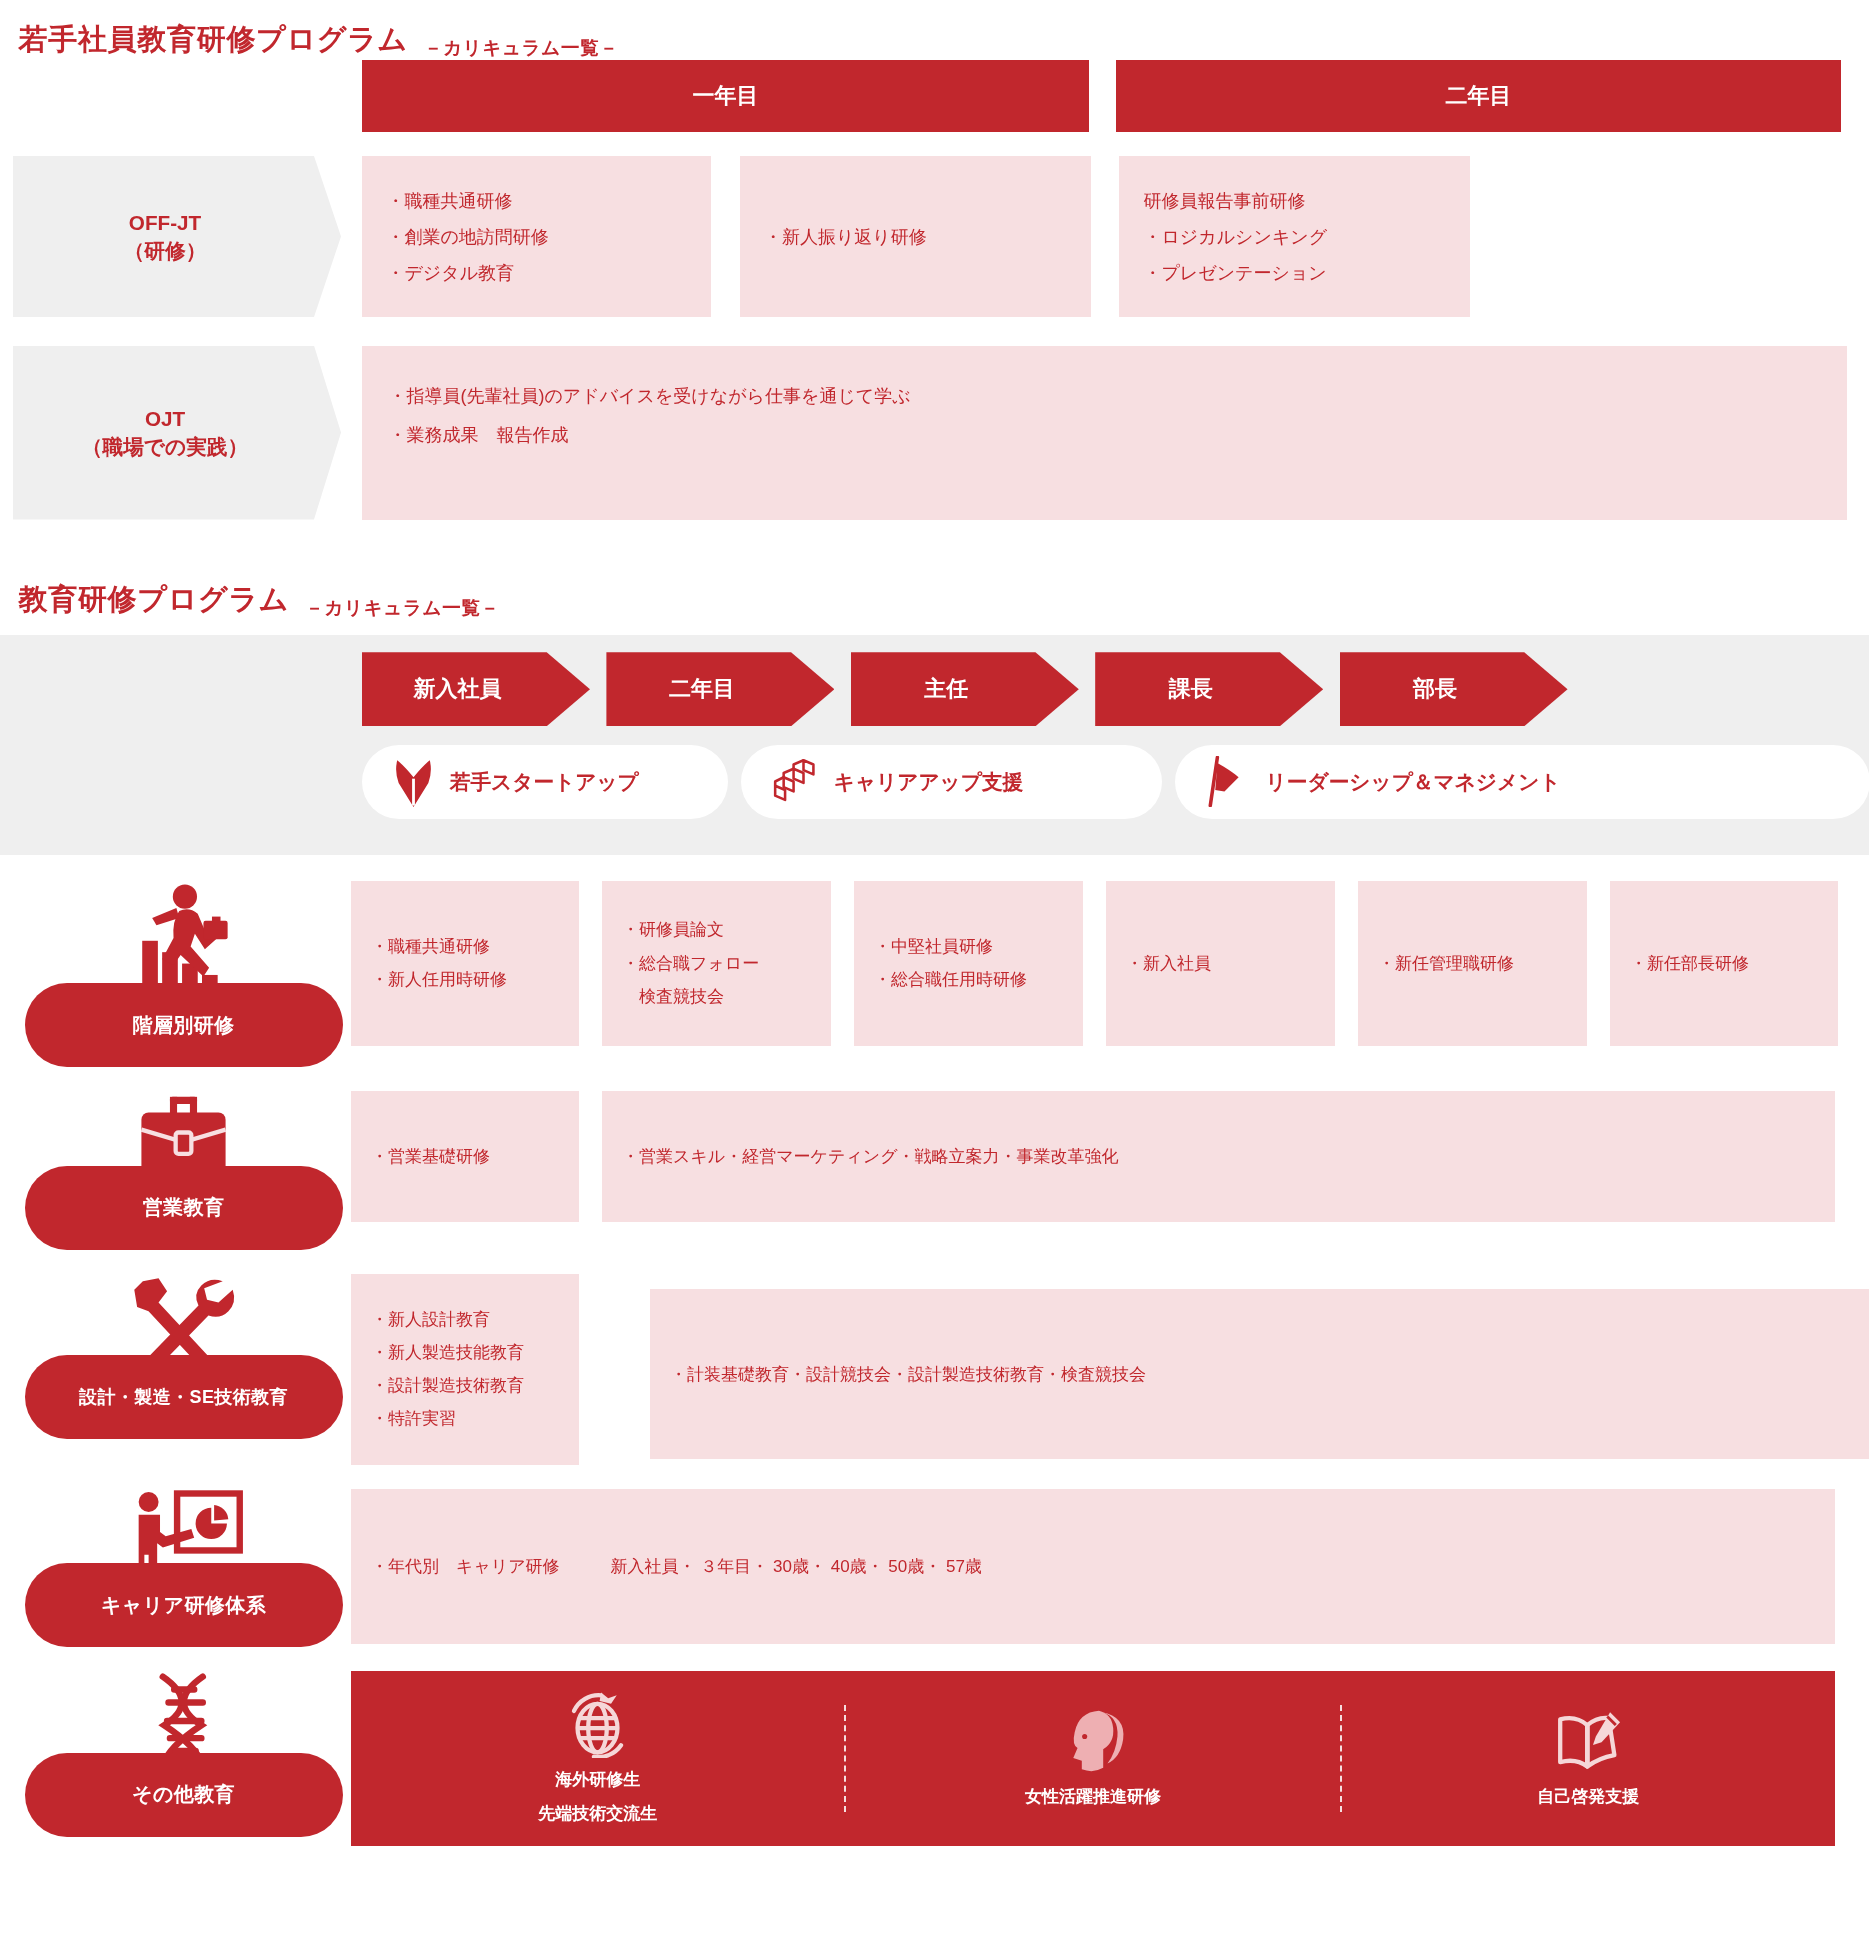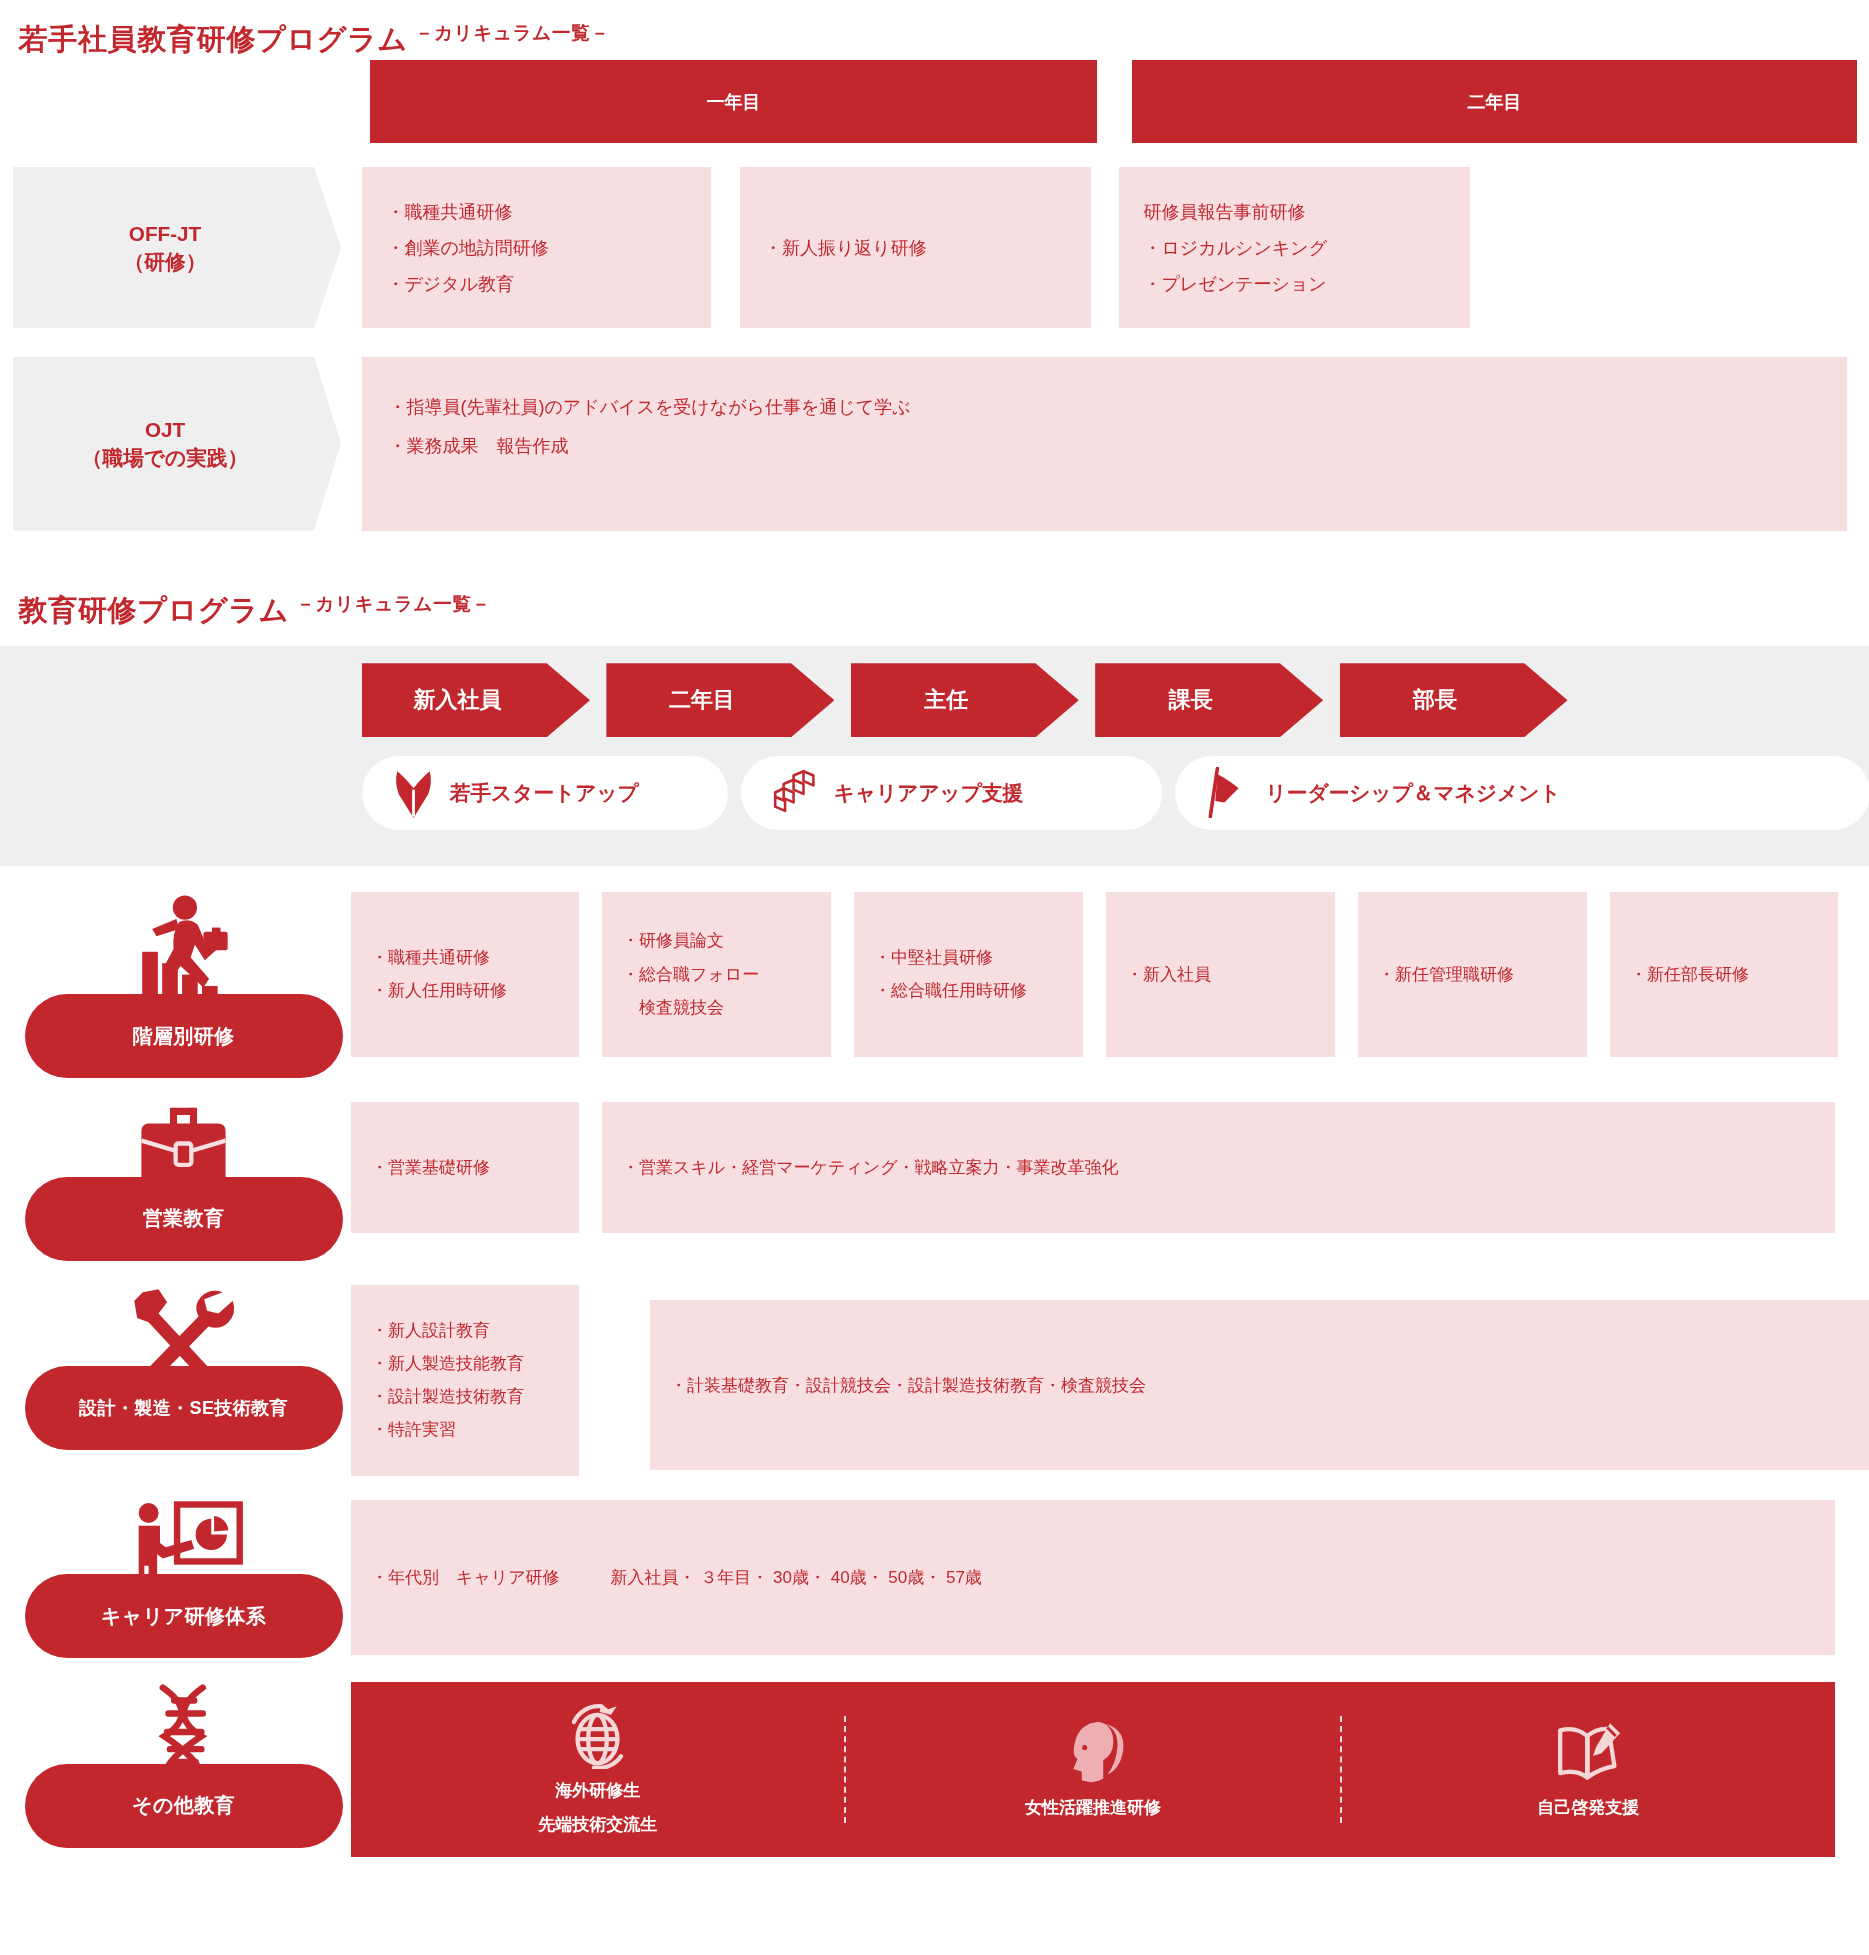--- a/index.html
+++ b/index.html
@@ -4,31 +4,31 @@
 <style>
   * { box-sizing: border-box; margin: 0; padding: 0; }
   html, body {
     width: 1870px;
     background: #ffffff;
     font-family: "Liberation Sans", "DejaVu Sans", sans-serif;
   }
   .page { width: 1870px; position: relative; padding: 0 0 28.5px 0; }
 
   
-  .title-row { display: flex; align-items: flex-start; gap: 7px; padding-left: 18.5px; }
+  .title-row { display: flex; align-items: flex-end; gap: 16px; padding-left: 18.5px; }
   .main-title { font-size: 29px; font-weight: bold; color: #C1272D; letter-spacing: 0.7px; }
   .sub-title  { font-size: 18.5px; font-weight: bold; color: #C1272D; letter-spacing: 0.7px; }
 
   
   .sec1 { margin-top: 20px; }
   .yearbar-row { display: flex; padding-left: 362px; gap: 27px; }
   .yearbar {
-    height: 83px; background: #C1272D; color: #fff;
-    font-size: 18px; font-weight: bold;
-    display: flex; align-items: center; justify-content: center; margin-left: 8px;
+    height: 72px; background: #C1272D; color: #fff;
+    font-size: 22px; font-weight: bold;
+    display: flex; align-items: center; justify-content: center;
   }
   .yearbar.y1 { width: 727px; }
   .yearbar.y2 { width: 725px; }
 
   .offjt-row { display: flex; margin-top: 24px; padding-left: 13px; }
   .cat-tag {
     position: relative; background: #EFEFEF; color: #C1272D;
     font-size: 20.7px; font-weight: bold; line-height: 1.35; text-align: center;
     display: flex; align-items: center; justify-content: center;
     width: 328px; padding-right: 24px;

